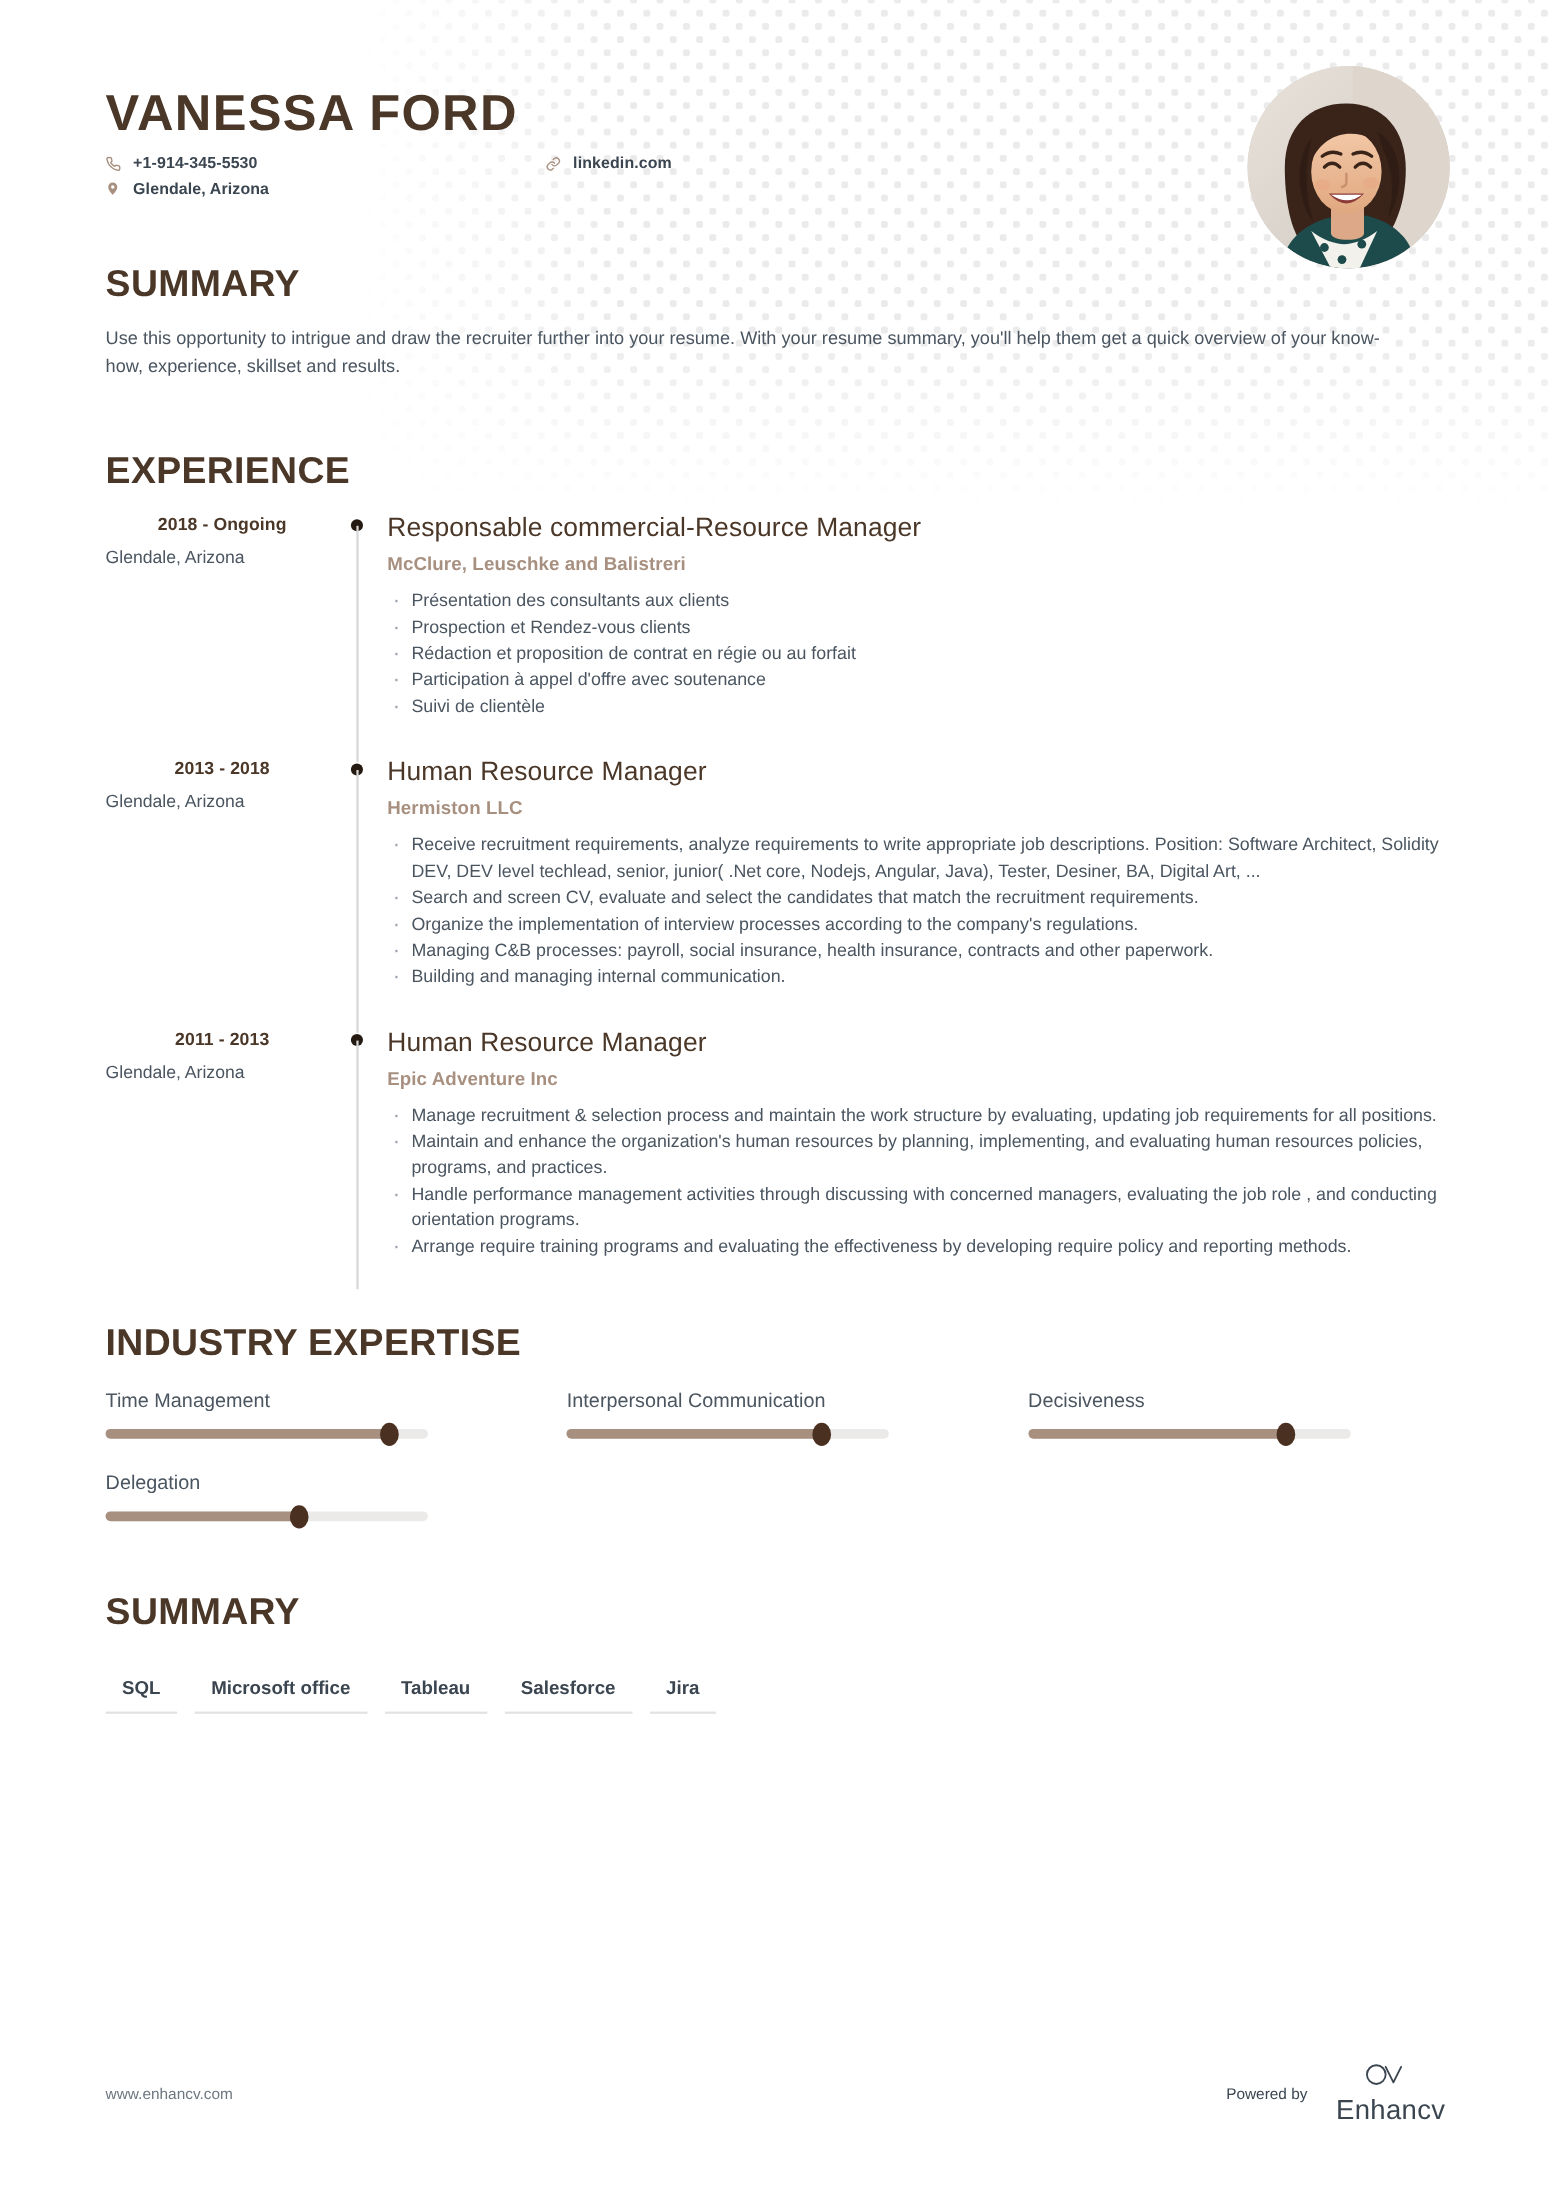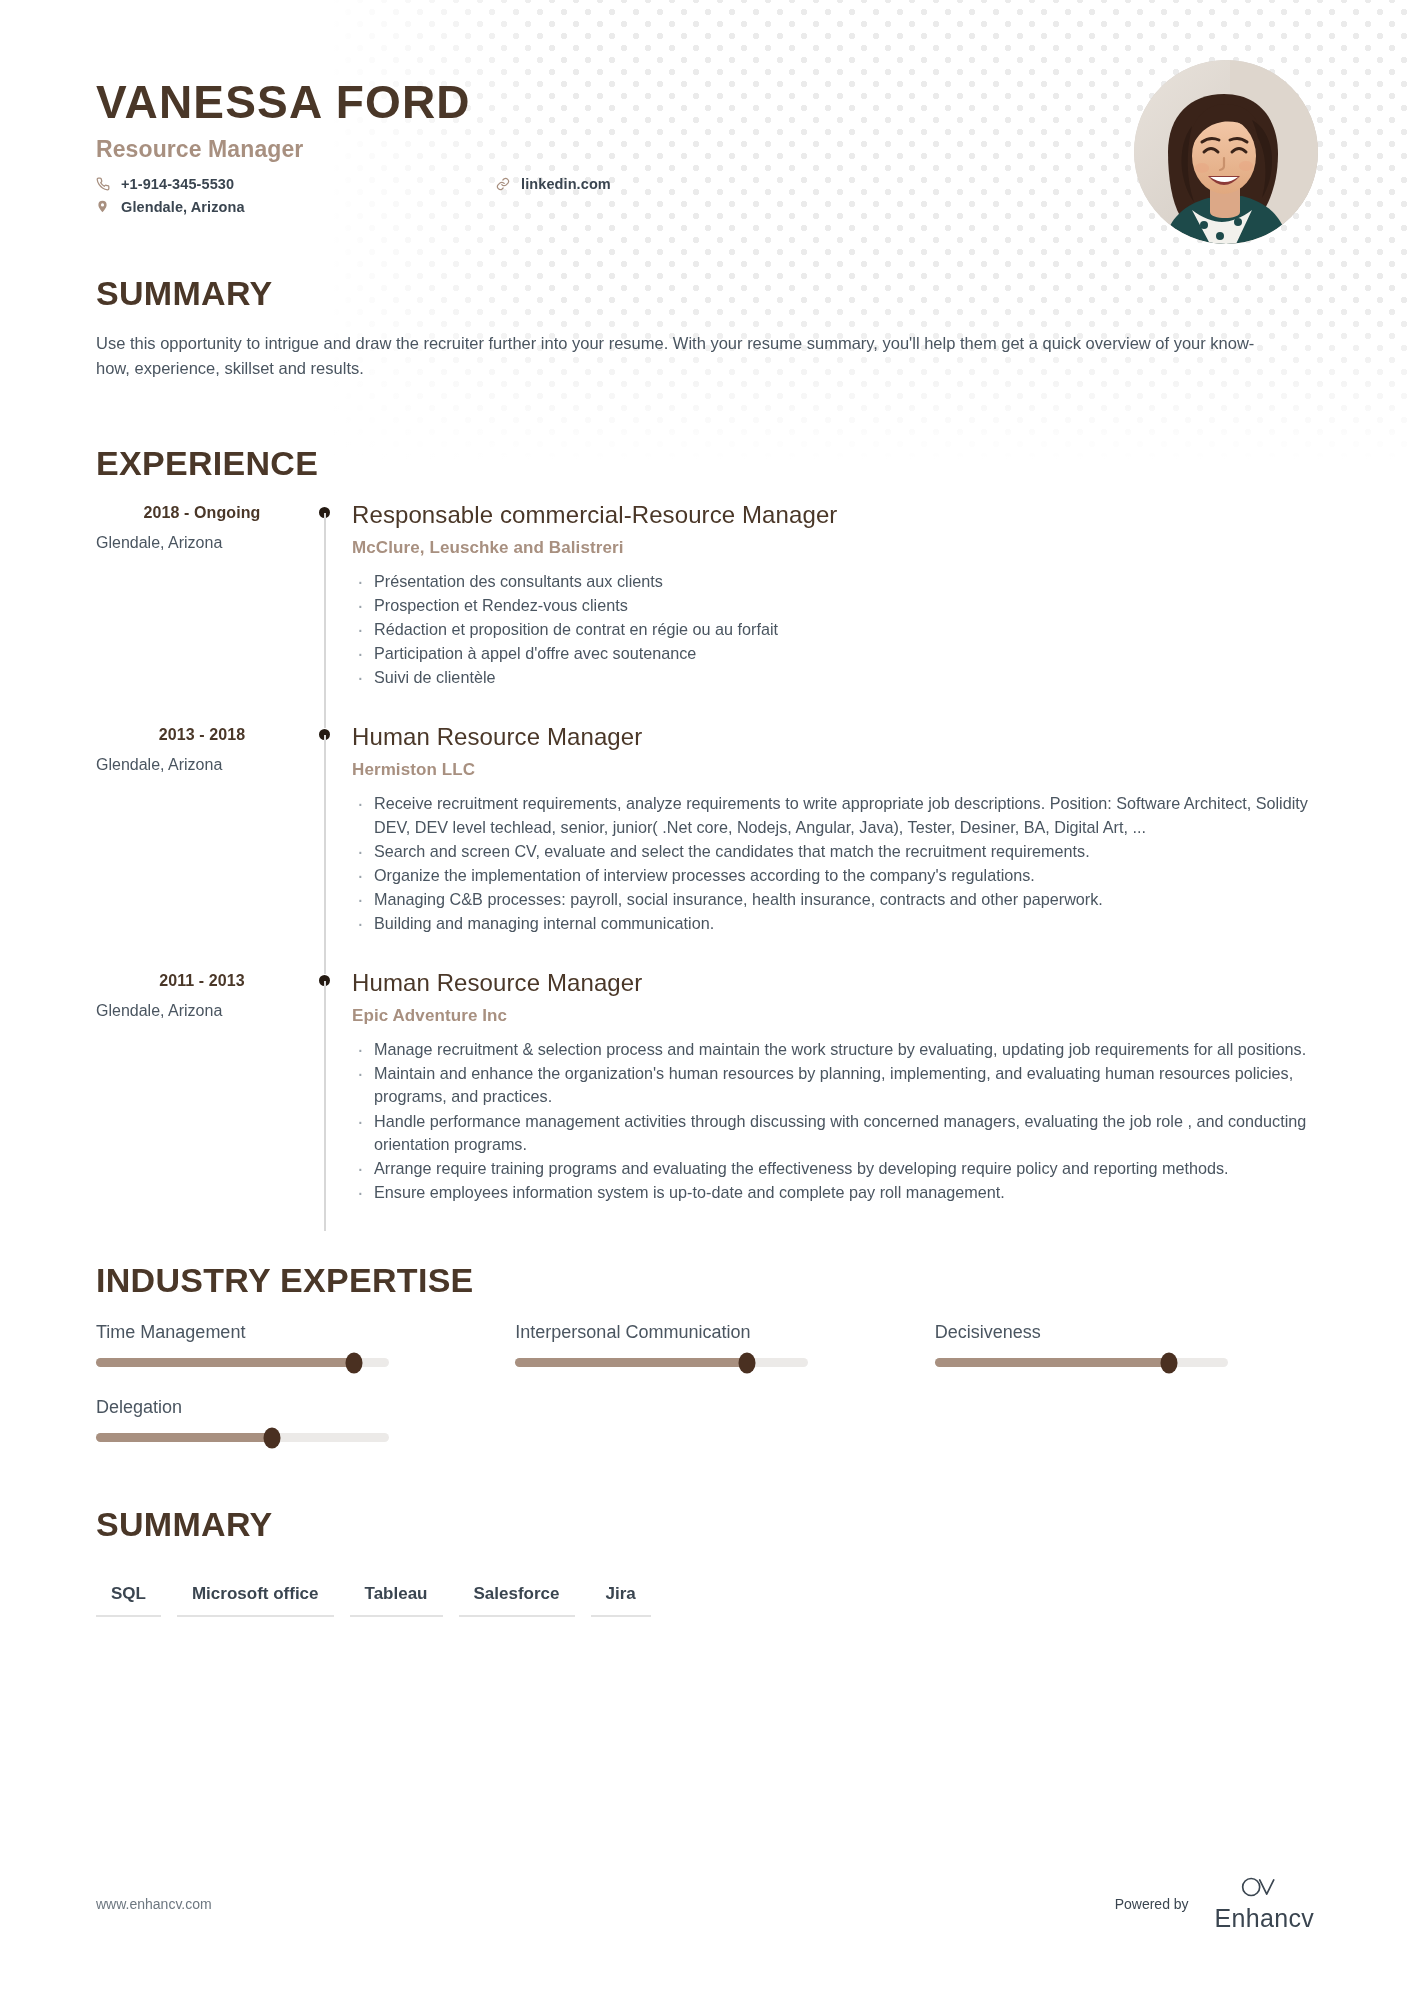--- a/index.html
+++ b/index.html
@@ -298,21 +298,20 @@
 <body>
 
 <div class="dot-pattern"></div>
 <div class="dot-mask"></div>
 <div class="dot-mask2"></div>
 
 <div class="page">
 
   <div class="header">
     <div class="name">VANESSA FORD</div>
-    <div class="role">Resource Manager</div>
 
     <div class="contact-grid">
       <div class="contact-item">
         <span class="ci">
           <svg width="14" height="14" viewBox="0 0 24 24" fill="none" stroke="#a89080" stroke-width="2.2" stroke-linecap="round" stroke-linejoin="round">
             <path d="M22 16.9v3a2 2 0 0 1-2.2 2 19.8 19.8 0 0 1-8.6-3.1 19.5 19.5 0 0 1-6-6A19.8 19.8 0 0 1 2.1 4.2 2 2 0 0 1 4.1 2h3a2 2 0 0 1 2 1.7c.1 1 .4 1.9.7 2.8a2 2 0 0 1-.5 2.1L8.1 9.9a16 16 0 0 0 6 6l1.3-1.2a2 2 0 0 1 2.1-.5c.9.3 1.8.6 2.8.7a2 2 0 0 1 1.7 2z"></path>
           </svg>
         </span>
         <span>+1-914-345-5530</span>
       </div>
@@ -451,21 +450,20 @@
             <div class="line"></div>
           </div>
           <div class="exp-right">
             <div class="exp-title">Human Resource Manager</div>
             <div class="exp-company">Epic Adventure Inc</div>
             <ul class="exp-bullets">
               <li>Manage recruitment &amp;  selection process and maintain the work structure by evaluating, updating job requirements for all positions.</li>
               <li>Maintain and enhance the organization's human resources by planning, implementing, and evaluating human resources policies, programs, and practices.</li>
               <li>Handle performance management activities through discussing with concerned managers, evaluating the job role , and conducting orientation programs.</li>
               <li>Arrange require training programs and evaluating the effectiveness by developing require policy and reporting methods.</li>
-              <li>Ensure employees information system is up-to-date and complete pay roll management.</li>
             </ul>
           </div>
         </div>
       </div>
   </div>
 
   <div class="expertise">
     <div class="section-title">INDUSTRY EXPERTISE</div>
     <div class="exp-grid" id="expertise-grid">
         <div>

